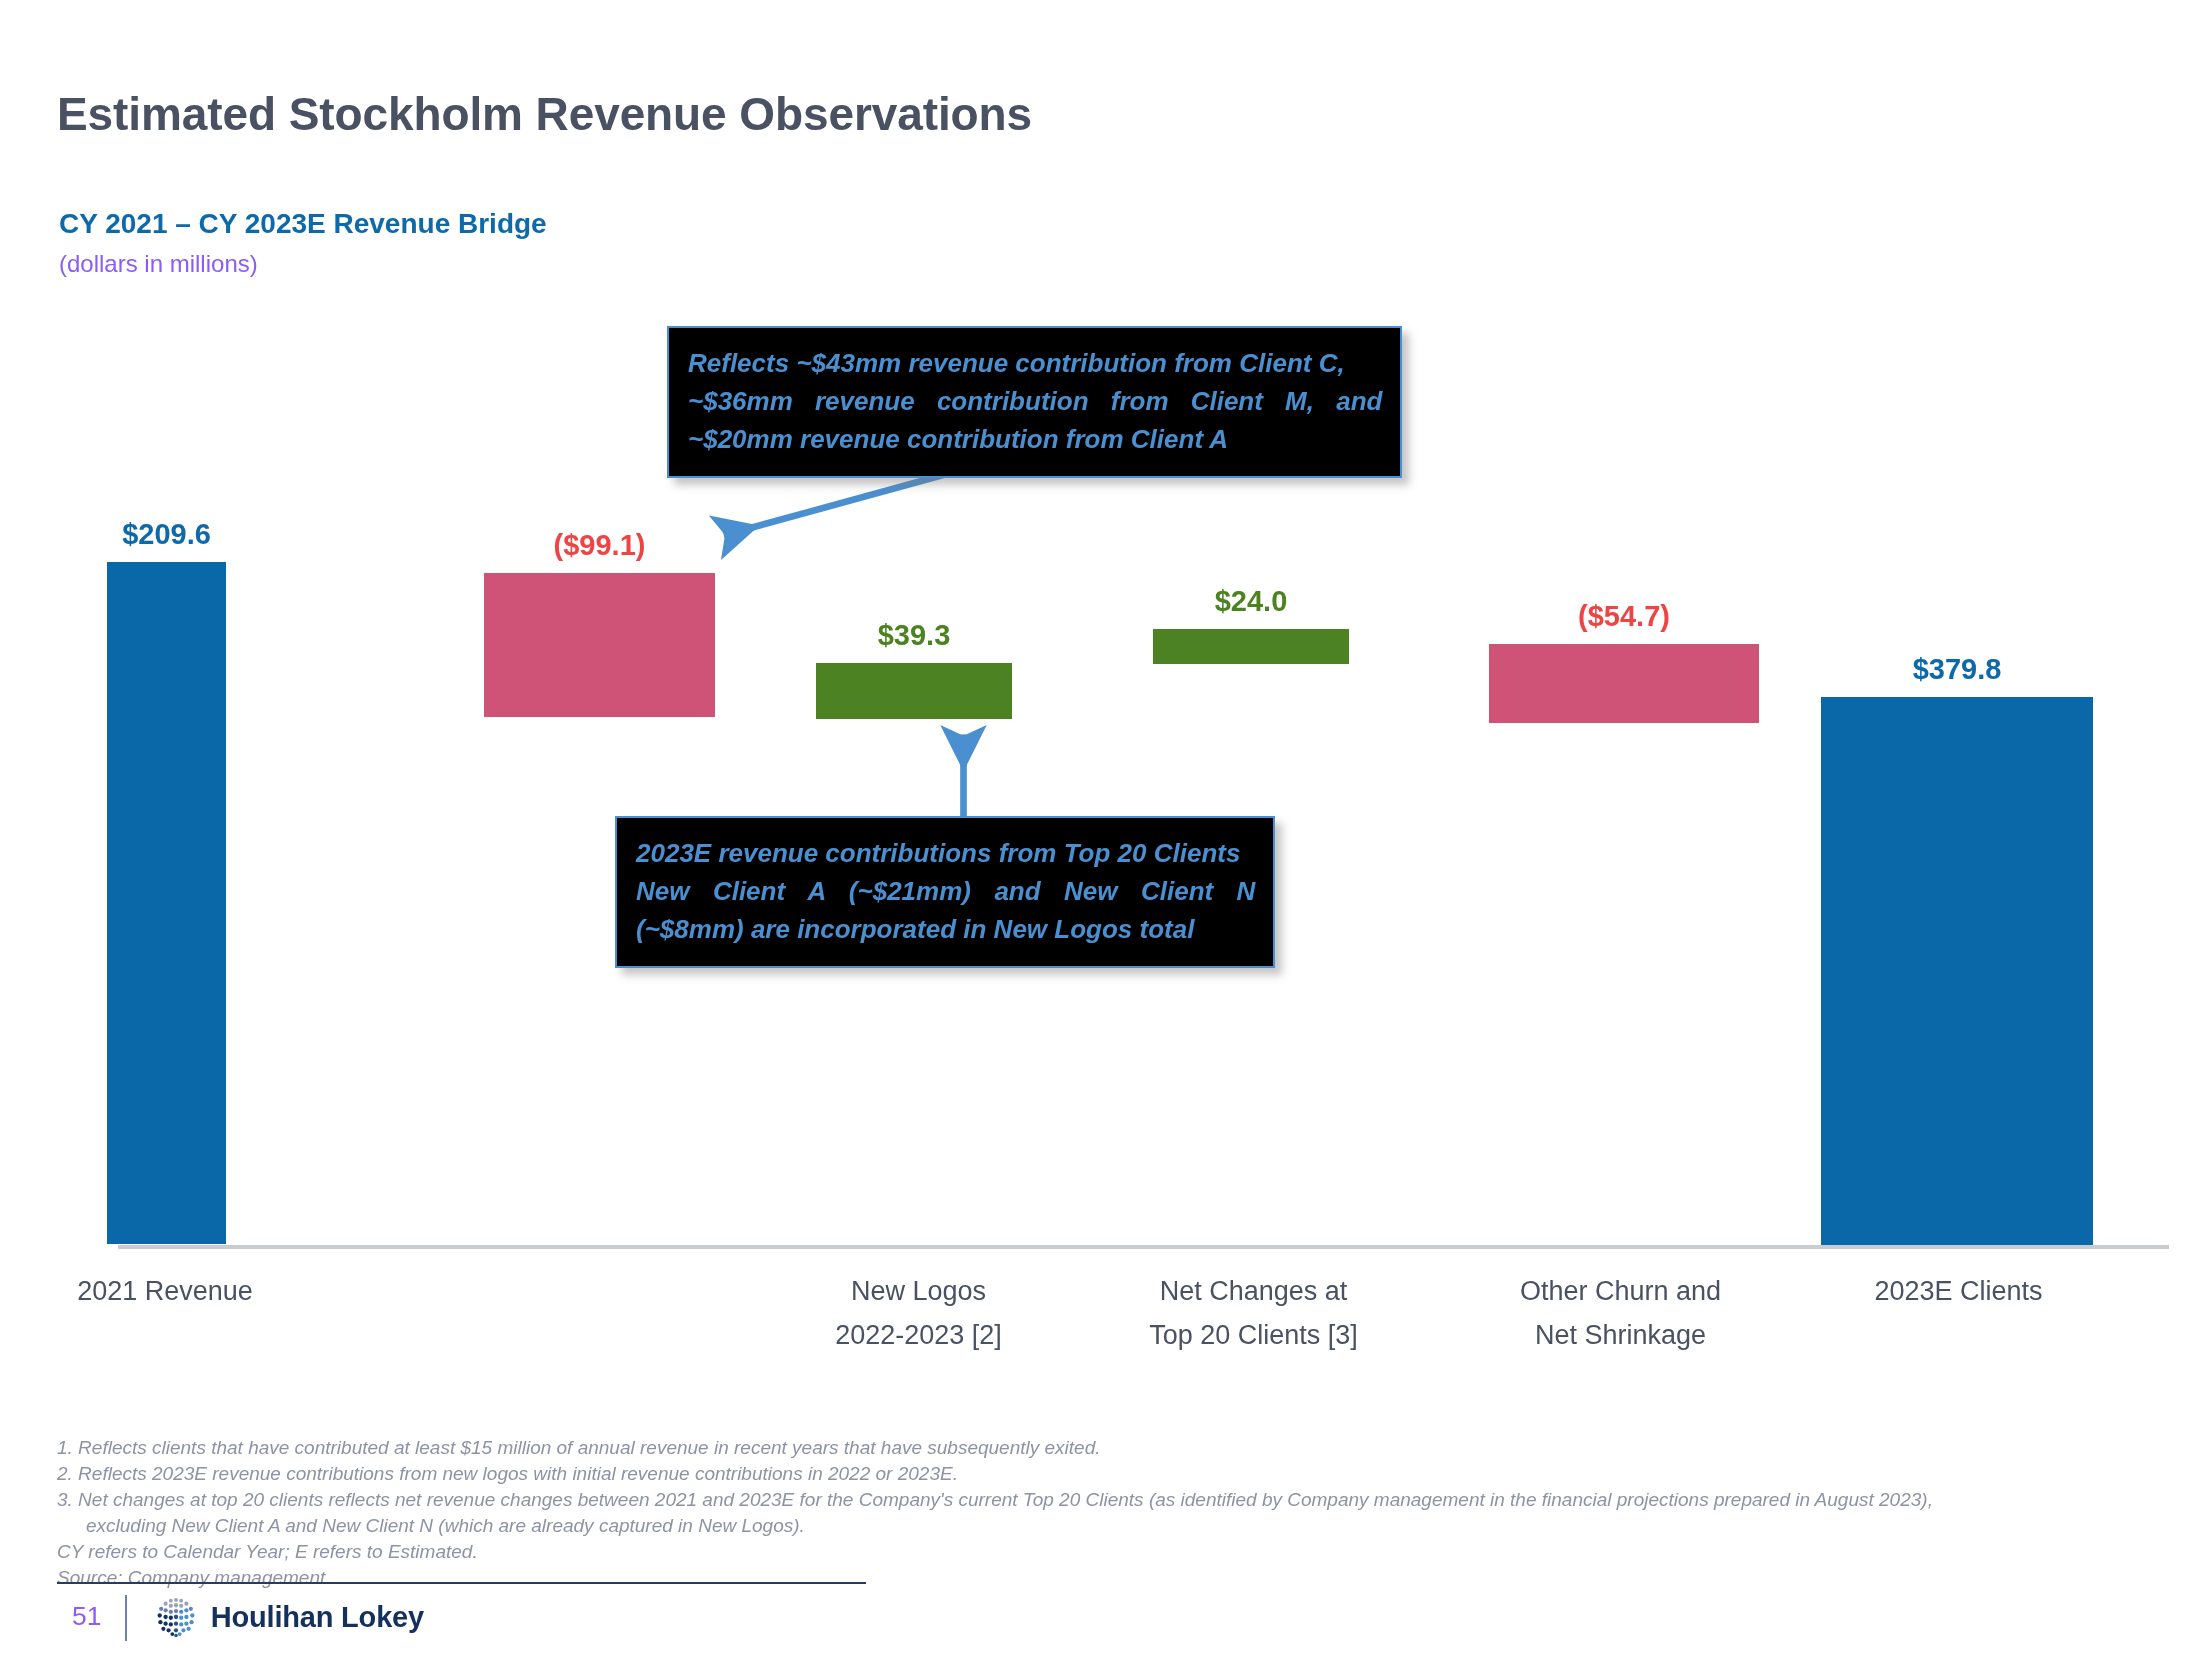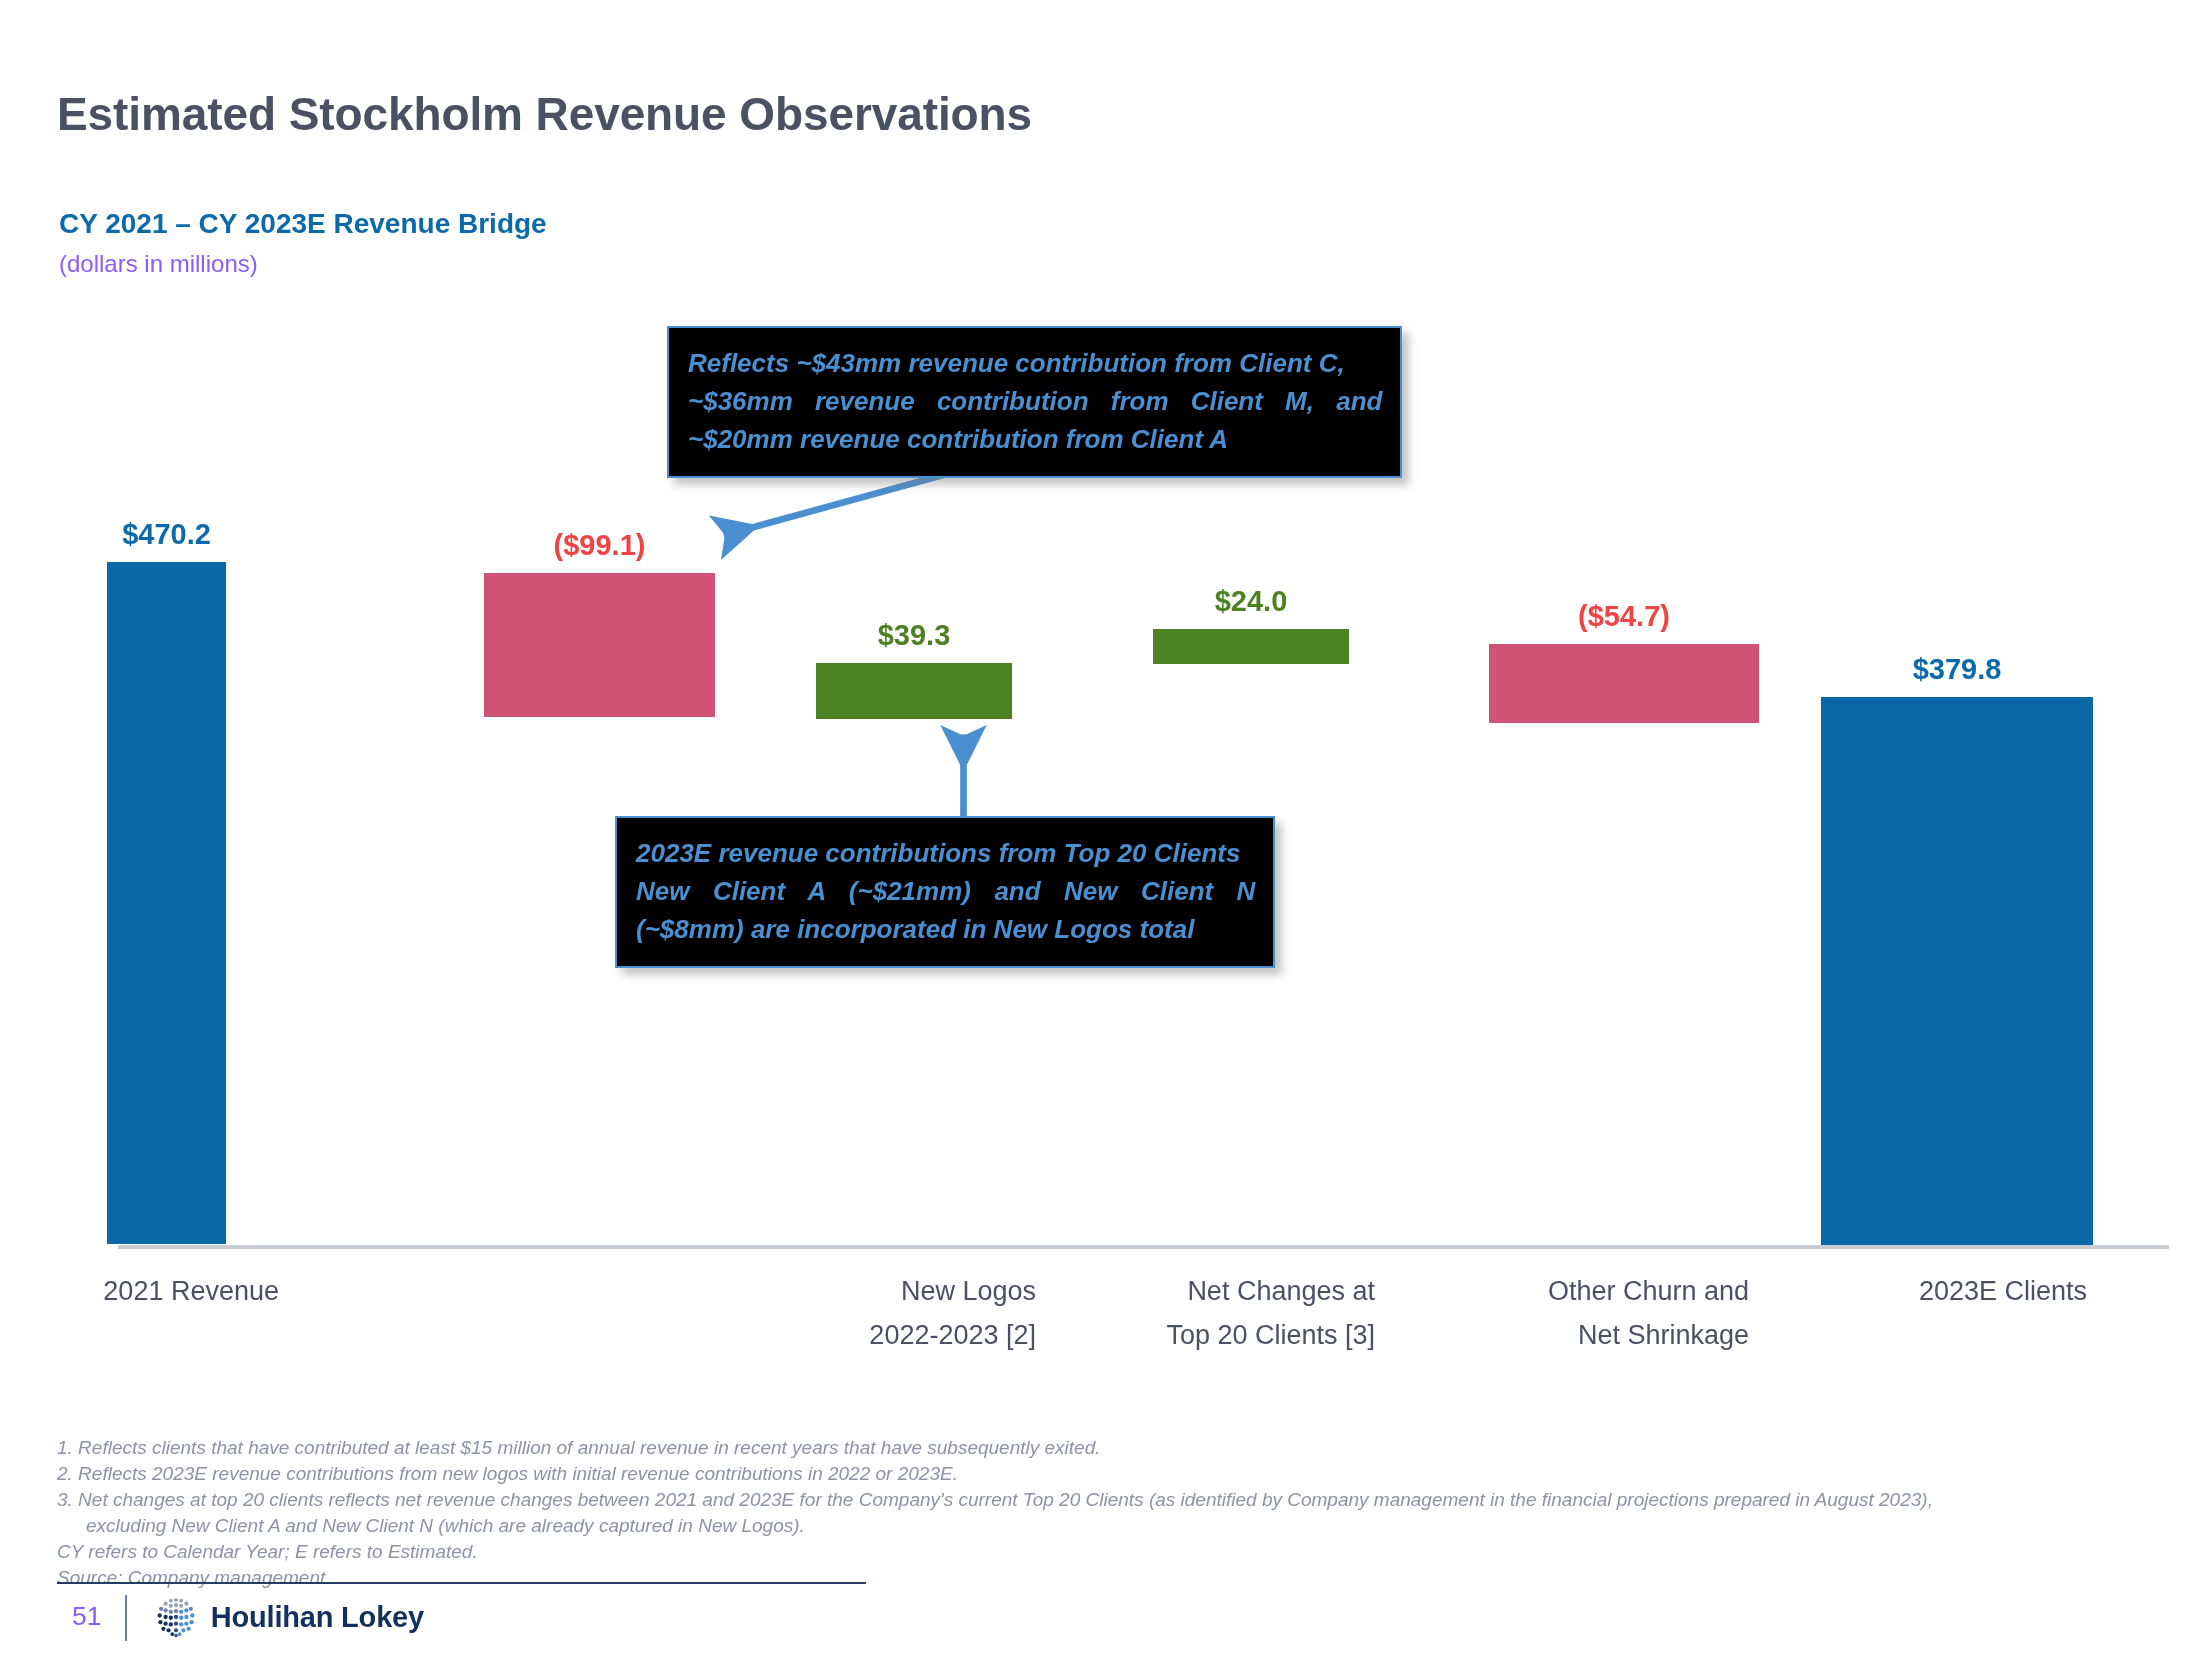--- a/index.html
+++ b/index.html
@@ -41,21 +41,21 @@
   .bar-label {
     position: absolute; font-size: 29px; font-weight: bold;
     text-align: center; white-space: nowrap;
   }
   .bar-label.blue  { color: #0c6aab; }
   .bar-label.pink  { color: #ef4444; }
   .bar-label.green { color: #4d8223; }
 
   .cat-label {
     position: absolute; font-size: 27px; color: #4a5163;
-    text-align: right; line-height: 1.62; white-space: nowrap;
+    text-align: center; line-height: 1.62; white-space: nowrap;
   }
 
   
   .callout {
     position: absolute;
     background: #000000;
     border: 2.9px solid #4a8fd0;
     box-shadow: 6.6px 6.6px 8px rgba(120,120,120,0.42);
     padding: 16px 17.6px 17.6px 19px;
   }
@@ -115,21 +115,21 @@
 
     <div class="bar blue" style="left:107px;  top:562px;  width:119px; height:682px;"></div>
     <div class="bar pink" style="left:484px;  top:573px;  width:231px; height:144px;"></div>
     <div class="bar green" style="left:816px; top:663px;  width:196px; height:56px;"></div>
     <div class="bar green" style="left:1153px; top:629px;  width:196px; height:35px;"></div>
     <div class="bar pink" style="left:1489px; top:644px;  width:270px; height:79px;"></div>
     <div class="bar blue" style="left:1821px; top:697px;  width:272px; height:548px;"></div>
 
     <div class="baseline"></div>
 
-    <div class="bar-label blue" style="left:107px;  top:518px;  width:119px;">$470.2</div>
+    <div class="bar-label blue" style="left:107px;  top:518px;  width:119px;">$209.6</div>
     <div class="bar-label pink" style="left:484px;  top:529px;  width:231px;">($99.1)</div>
     <div class="bar-label green" style="left:816px; top:619px;  width:196px;">$39.3</div>
     <div class="bar-label green" style="left:1153px; top:585px;  width:196px;">$24.0</div>
     <div class="bar-label pink" style="left:1489px; top:600px;  width:270px;">($54.7)</div>
     <div class="bar-label blue" style="left:1821px; top:653px;  width:272px;">$379.8</div>
 
     <div class="cat-label" style="left:51px; top:1270px; width:228px;">
       <div>2021 Revenue</div>
     </div>
     <div class="cat-label" style="left:801px; top:1270px; width:235px;">

